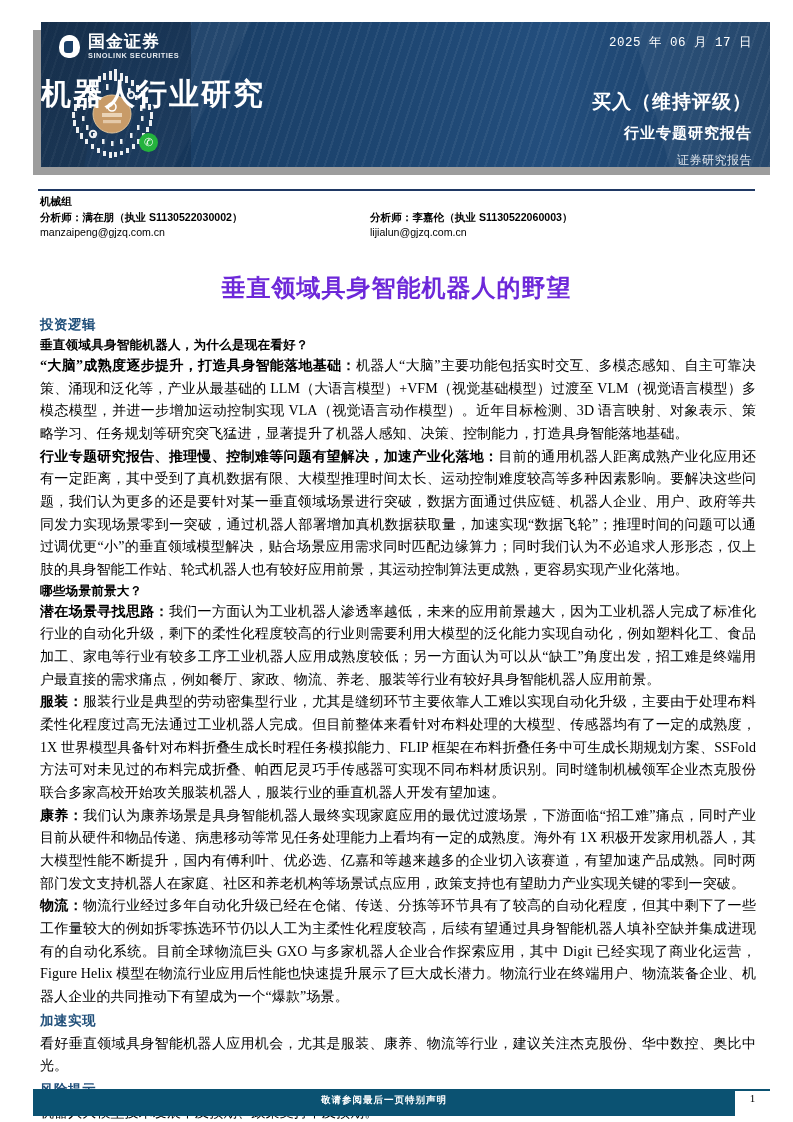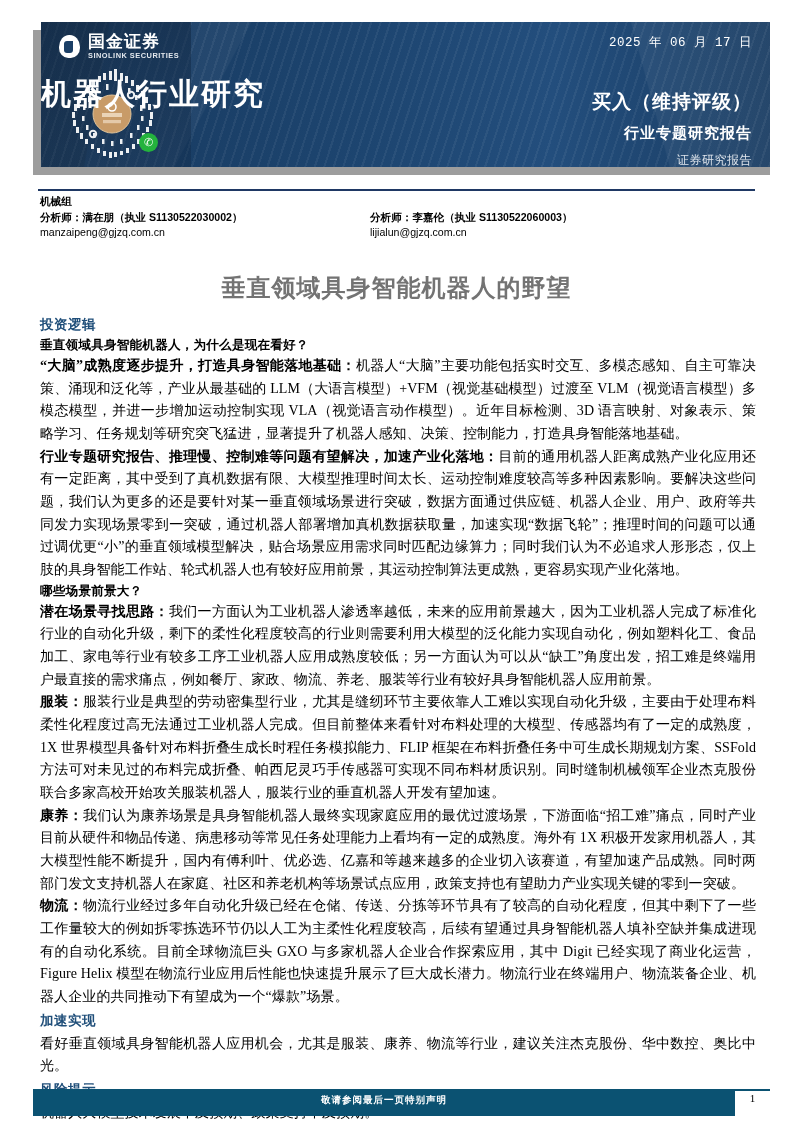--- a/index.html
+++ b/index.html
@@ -219,21 +219,21 @@
   .analyst-name { font-weight: bold; }
   .analyst-mail { font-weight: normal; }
 
   
   .doc-title {
     position: absolute;
     left: 0;
     right: 0;
     top: 272px;
     text-align: center;
-    color: #737373;
+    color: #6d28d9;
     font-family: "Liberation Sans", sans-serif;
     font-weight: bold;
     font-size: 24px;
     letter-spacing: 1px;
   }
 
   
   .content {
     position: absolute;
     left: 40px;

